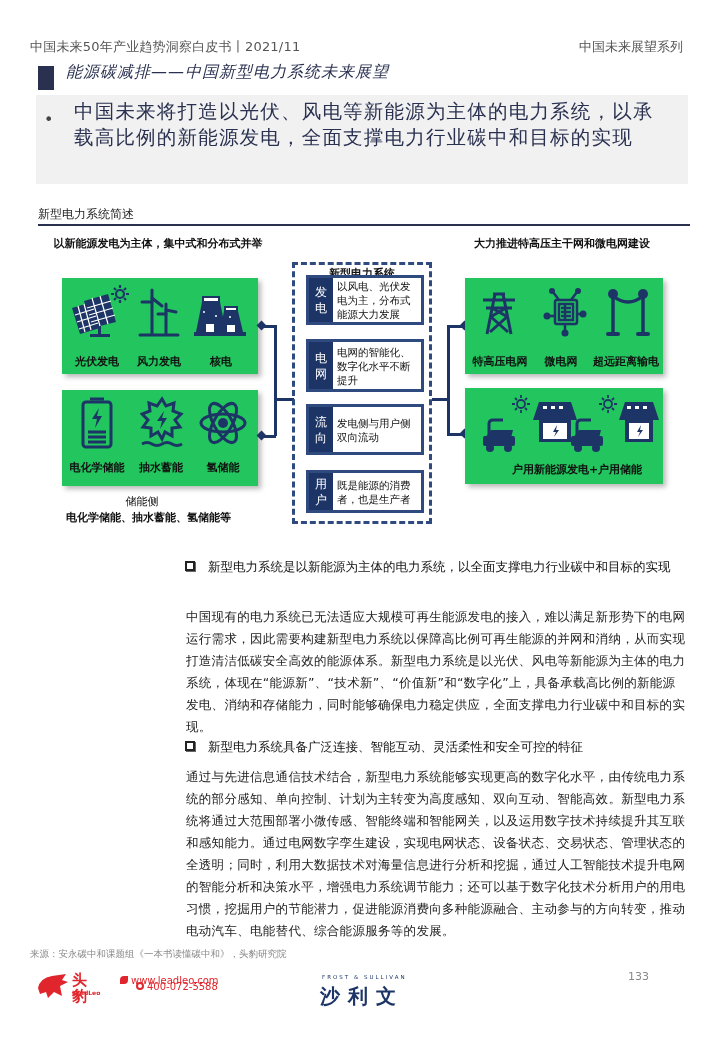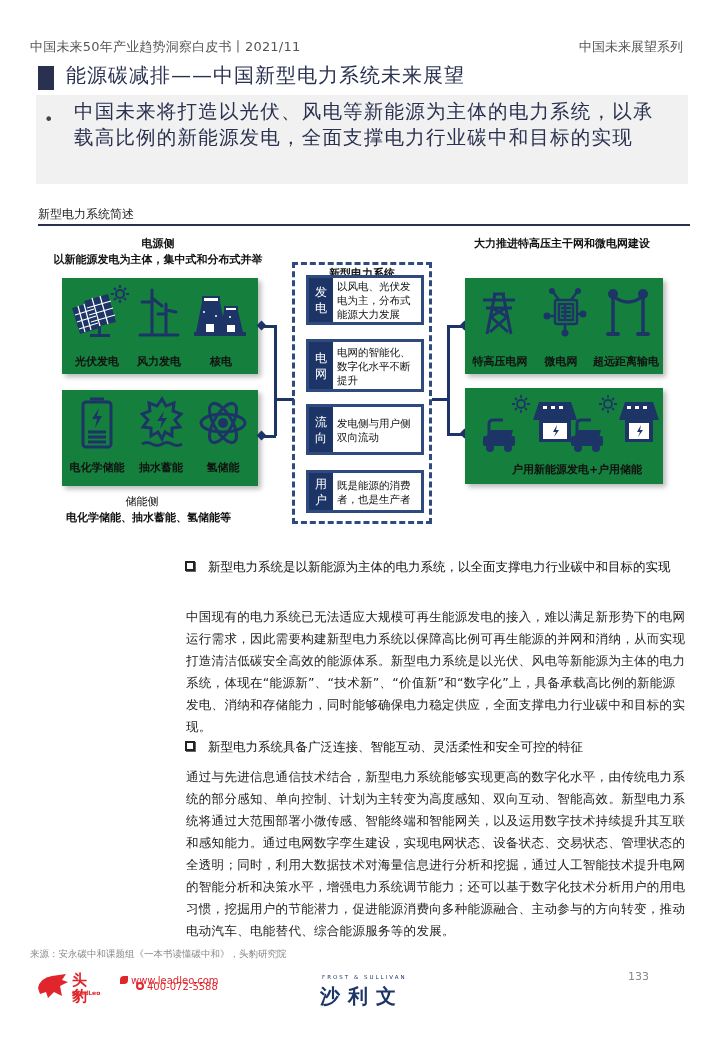--- a/index.html
+++ b/index.html
@@ -3,31 +3,31 @@
 <meta charset="utf-8">
 <style>
   * { box-sizing: border-box; margin: 0; padding: 0; }
   html, body { width: 720px; height: 1040px; background: #ffffff; overflow: hidden; }
   body { position: relative; font-family: "DejaVu Sans", "Liberation Sans", sans-serif; color: #222; }
   .abs { position: absolute; }
 
   .hdr-left { left: 30px; top: 38px; font-size: 13px; color: #555; letter-spacing: 0.2px; }
   .hdr-right { right: 37px; top: 38px; font-size: 13px; color: #555; }
   .title-bar { left: 38px; top: 66px; width: 16px; height: 24px; background: #2a3150; }
-  .title { left: 66px; top: 62px; font-size: 20px; color: #2a3150; letter-spacing: 1px; }
+  .title { left: 66px; top: 62px; font-size: 16px; color: #2a3150; letter-spacing: 1px; font-style: italic; }
 
   .bullet-box { left: 36px; top: 95px; width: 652px; height: 89px; background: #f1f1f1; }
   .bullet-dot { left: 44px; top: 110px; font-size: 16px; color: #444; }
   .bullet-text { left: 74px; top: 99px; width: 600px; font-size: 19.5px; line-height: 26px; color: #2a3150; letter-spacing: 1.2px; }
 
   .sec-label { left: 38px; top: 206px; font-size: 12px; color: #222; }
   .sec-rule { left: 38px; top: 224px; width: 652px; height: 2px; background: #2a3150; }
 
   .side-title { font-size: 11px; color: #111; text-align: center; line-height: 16px; font-weight: bold; }
-  .card { background: #15803d; box-shadow: 3px 3px 5px rgba(0,0,0,0.28); }
+  .card { background: #22c55e; box-shadow: 3px 3px 5px rgba(0,0,0,0.28); }
   .icon-lbl { font-size: 11px; color: #111; text-align: center; position: absolute; font-weight: bold; }
 
   .dash-box { left: 292px; top: 262px; width: 140px; height: 262px; border: 3px dashed #2f4a7e; }
   .mini { position: absolute; left: 306px; width: 118px; border: 3px solid #2f4a7e; background: #fff; display: flex; justify-content: space-between; }
   .mini .tag { width: 24px; background: #1d3566; color: #fff; font-size: 12px; line-height: 16px; display: flex; align-items: center; justify-content: center; text-align: center; padding: 0 4px; }
   .mini .txt { flex: 1; font-size: 10.5px; line-height: 14px; color: #111; padding: 3px 4px; display: flex; align-items: center; }
 
   .line { position: absolute; background: #1d3566; }
   .diamond { position: absolute; width: 7px; height: 7px; background: #1d3566; transform: rotate(45deg); }
 
@@ -52,21 +52,20 @@
 <div class="abs title">能源碳减排——中国新型电力系统未来展望</div>
 
 <div class="abs bullet-box"></div>
 <div class="abs bullet-dot">•</div>
 <div class="abs bullet-text">中国未来将打造以光伏、风电等新能源为主体的电力系统，以承载高比例的新能源发电，全面支撑电力行业碳中和目标的实现</div>
 
 <div class="abs sec-label">新型电力系统简述</div>
 <div class="abs sec-rule"></div>
 
 <div class="abs side-title" style="left:40px; top:236px; width:236px;">
-  <div>电源侧</div>
   <div>以新能源发电为主体，集中式和分布式并举</div>
 </div>
 <div class="abs card" style="left:62px; top:278px; width:196px; height:96px;">
   <svg class="abs" style="left:8px; top:6px;" width="62" height="54" viewBox="0 0 62 54">
     <g fill="none" stroke="#1d3566" stroke-width="2.2">
       <circle cx="50" cy="10" r="4"></circle>
       <path d="M50 1v3M50 16v3M41 10h3M56 10h3M44 4l2 2M54 14l2 2M44 16l2-2M54 6l2-2"></path>
     </g>
     <g fill="#1d3566">
       <polygon points="2,24 22,18 30,44 10,50"></polygon>

